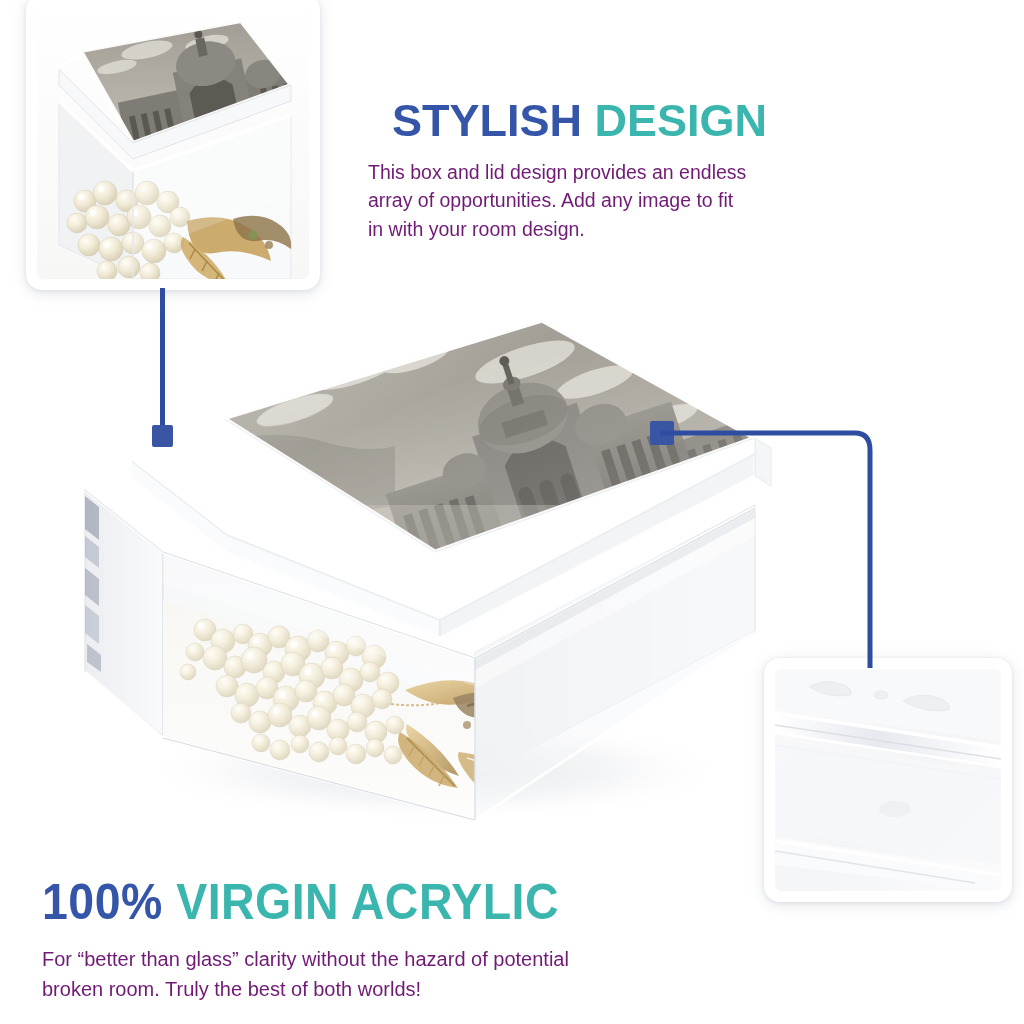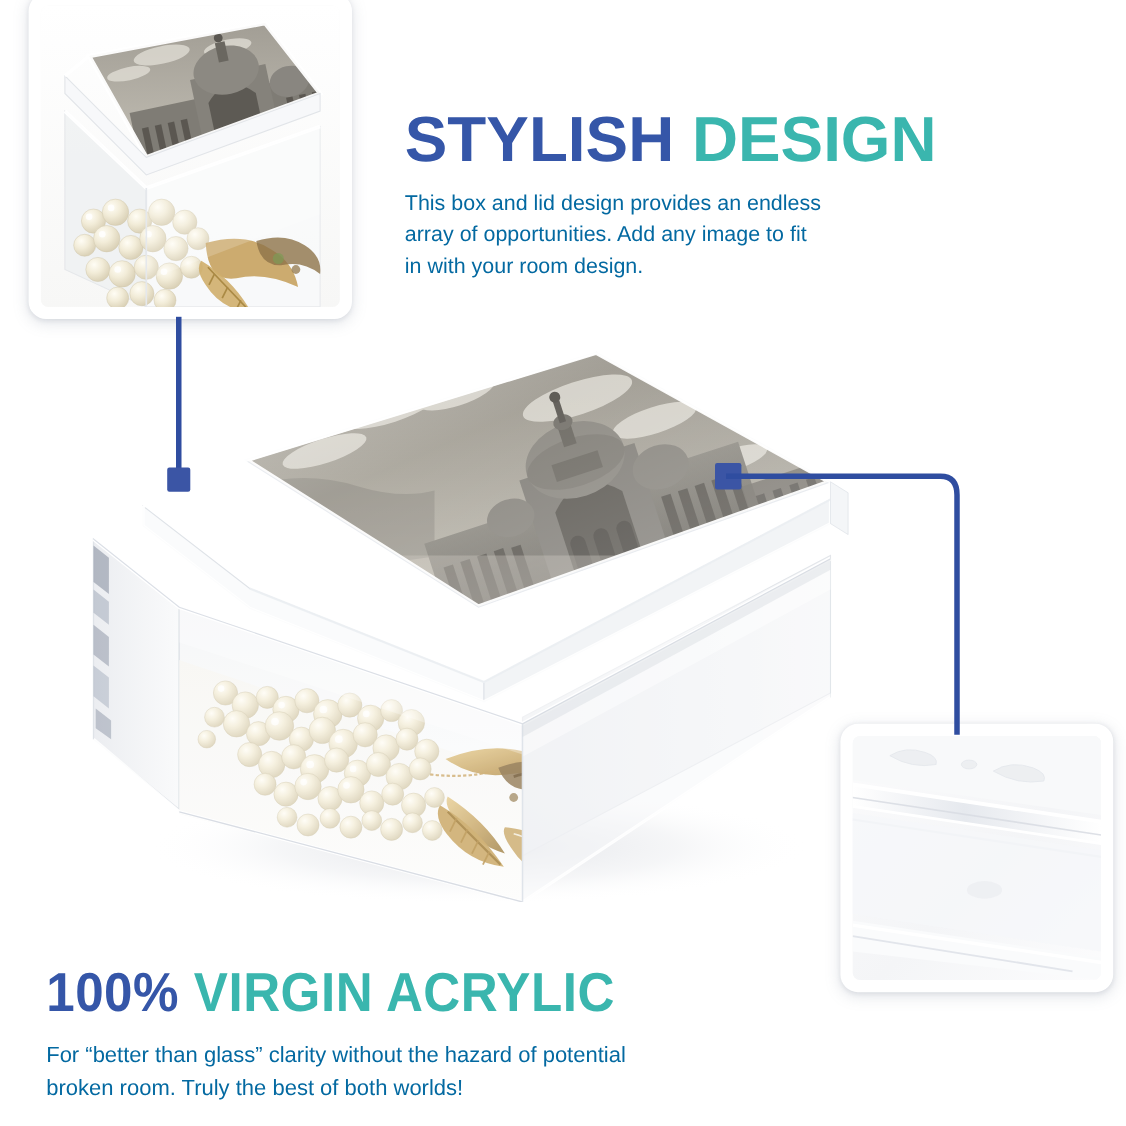--- a/index.html
+++ b/index.html
@@ -22,34 +22,34 @@
   #feature-top { left: 368px; top: 98px; width: 500px; }
   #feature-bottom { left: 42px; top: 833px; width: 700px; margin-top: 44px; }
 
   .headline {
     margin: 0;
     font-weight: bold;
     letter-spacing: -0.5px;
     line-height: 1.0;
     white-space: nowrap;
   }
-  #feature-top .headline { font-size: 58px; letter-spacing: 0px; }
+  #feature-top .headline { font-size: 45px; letter-spacing: 0px; margin-left: 24px; }
   #feature-bottom .headline {
     font-size: 50px;
     font-family: "Liberation Sans Narrow", "Liberation Sans", sans-serif;
     transform: scaleX(0.93);
     transform-origin: left center;
     letter-spacing: 0.5px;
   }
   .hl-primary { color: #3556a8; }
   .hl-accent  { color: #3ab6ae; }
 
   .body-copy {
     margin: 0;
-    color: #0369a1;
+    color: #701a75;
     font-size: 19.5px;
     line-height: 1.46;
     white-space: pre-line;
   }
   #feature-top .body-copy { margin-top: 15px; font-size: 19.5px; }
   #feature-bottom .body-copy { margin-top: 17px; font-size: 20px; line-height: 1.5; }
 
   
   .connector-line {
     position: absolute;

